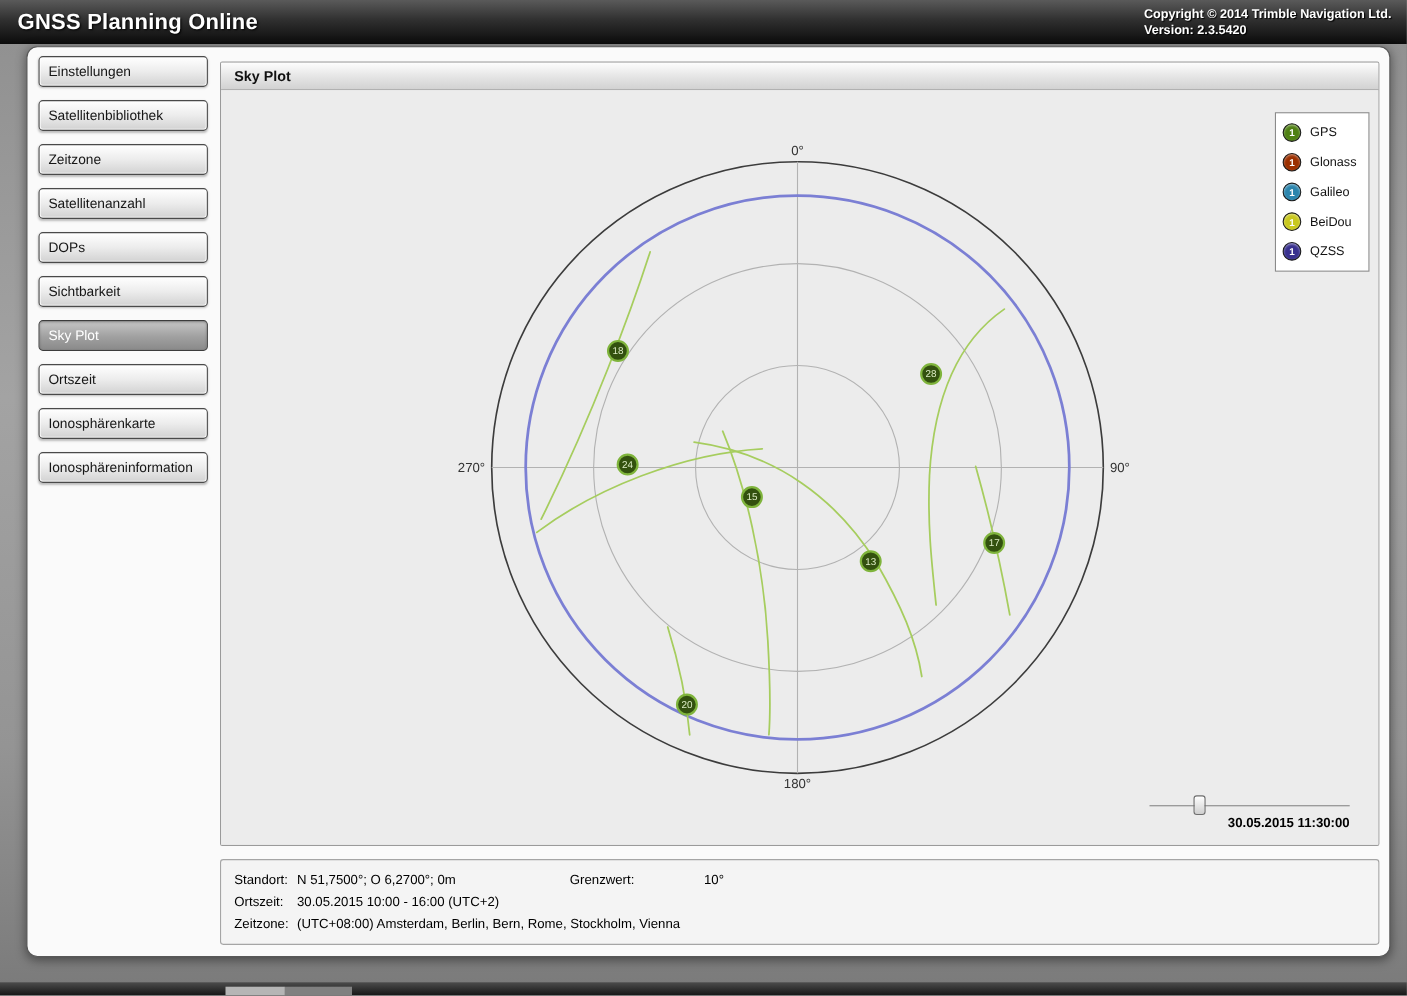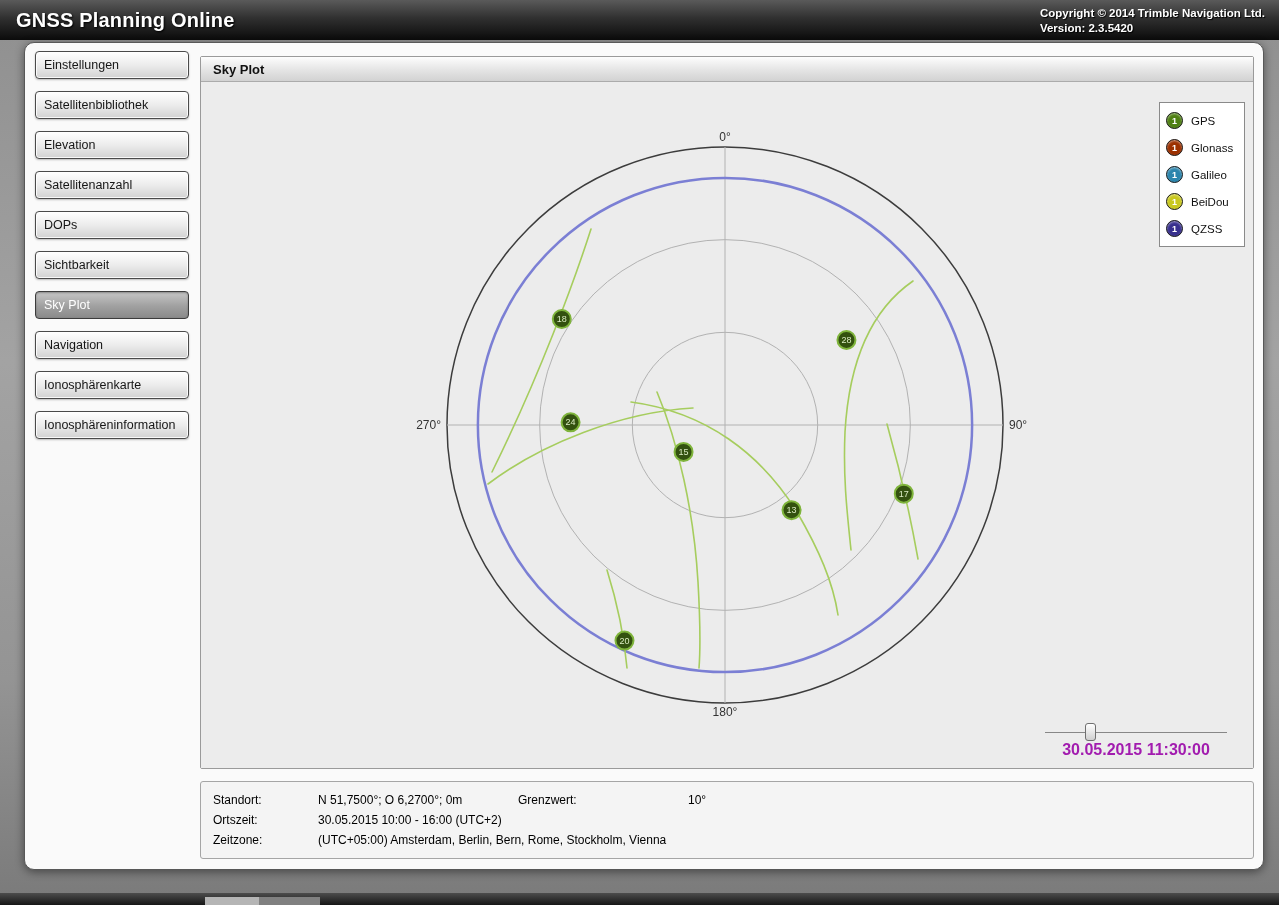--- a/index.html
+++ b/index.html
@@ -48,29 +48,29 @@
   .legend-row{display:flex;align-items:center;height:27px;padding-left:6px;}
   .legend-icon{width:17px;height:17px;border-radius:50%;border:1px solid #1d1d1d;flex:none;
           color:#fff;font-size:9px;font-weight:bold;display:flex;align-items:center;justify-content:center;
           box-shadow:inset 0 1px 2px rgba(255,255,255,.55);}
   .legend-label{margin-left:8px;font-size:11.5px;color:#111;}
 
   
   .slider-track{position:absolute;left:844px;top:650px;width:182px;height:1px;background:#878787;cursor:pointer;}
   .slider-handle{position:absolute;left:40px;top:-9px;width:11px;height:18px;
           background:linear-gradient(180deg,#ffffff,#cfcfcf);border:1px solid #6f6f6f;border-radius:3px;cursor:ew-resize;}
-  .time-label{position:absolute;left:844px;top:659px;width:182px;text-align:center;
-          font-size:16px;font-weight:bold;color:#a21caf;}
+  .time-label{position:absolute;left:844px;top:659px;width:182px;text-align:right;
+          font-size:12px;font-weight:bold;color:#000000;}
 
   
   .status{position:absolute;left:175px;top:738px;width:1054px;height:78px;
           background:#f4f4f4;border:1px solid #a5a5a5;border-radius:3px;}
   .status-left{position:absolute;left:12px;top:8px;}
   .status-right{position:absolute;left:317px;top:8px;}
-  .status-row{display:flex;height:20px;align-items:center;font-size:12px;color:#000;white-space:nowrap;gap:48px;}
+  .status-row{display:flex;height:20px;align-items:center;font-size:12px;color:#000;white-space:nowrap;}
   .status-left .status-label{width:57px;flex:none;}
   .status-right .status-label{width:122px;flex:none;}
 
   
   .footer-strip{position:absolute;left:0;top:893px;width:1279px;height:12px;
           background:linear-gradient(180deg,#4c4c4c 0%,#161616 100%);}
   .footer-box-light{position:absolute;left:205px;top:897px;width:54px;height:8px;background:#b5b5b5;}
   .footer-box-mid{position:absolute;left:259px;top:897px;width:61px;height:8px;background:#808080;}
 </style>
 </head>
@@ -84,26 +84,26 @@
       <div>Copyright © 2014 Trimble Navigation Ltd.</div>
       <div>Version: 2.3.5420</div>
     </div>
   </div>
 
   <div class="main-panel">
 
     <div class="sidebar">
         <div class="nav-btn">Einstellungen</div>
         <div class="nav-btn">Satellitenbibliothek</div>
-        <div class="nav-btn">Elevation</div>
+        <div class="nav-btn">Zeitzone</div>
         <div class="nav-btn">Satellitenanzahl</div>
         <div class="nav-btn">DOPs</div>
         <div class="nav-btn">Sichtbarkeit</div>
         <div class="nav-btn selected">Sky Plot</div>
-        <div class="nav-btn">Navigation</div>
+        <div class="nav-btn">Ortszeit</div>
         <div class="nav-btn">Ionosphärenkarte</div>
         <div class="nav-btn">Ionosphäreninformation</div>
       </div>
 
     <div class="content">
       <div class="content-header">
         <span>Sky Plot</span>
       </div>
 
       <div class="chart">
@@ -190,21 +190,21 @@
           <div class="status-row">
             <span class="status-label">Standort:</span>
             <span class="status-value">N 51,7500°; O 6,2700°; 0m</span>
           </div>
           <div class="status-row">
             <span class="status-label">Ortszeit:</span>
             <span class="status-value">30.05.2015 10:00 - 16:00 (UTC+2)</span>
           </div>
           <div class="status-row">
             <span class="status-label">Zeitzone:</span>
-            <span class="status-value">(UTC+05:00) Amsterdam, Berlin, Bern, Rome, Stockholm, Vienna</span>
+            <span class="status-value">(UTC+08:00) Amsterdam, Berlin, Bern, Rome, Stockholm, Vienna</span>
           </div>
         </div>
       <div class="status-right">
           <div class="status-row">
             <span class="status-label">Grenzwert:</span>
             <span class="status-value">10°</span>
           </div>
         </div>
     </div>
   </div>

